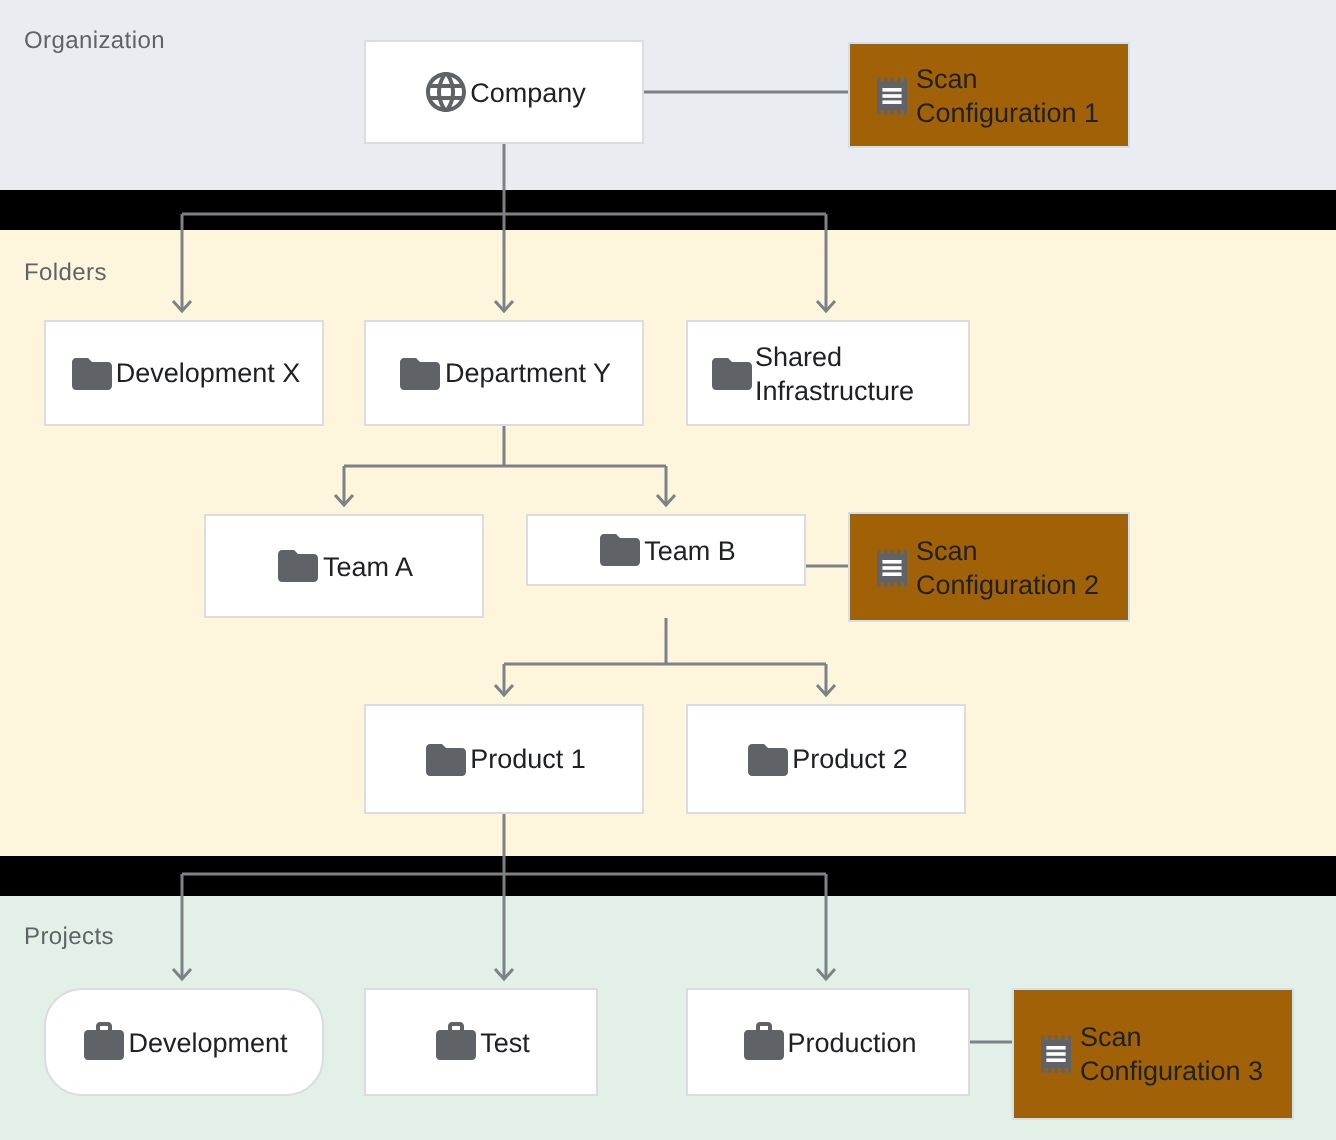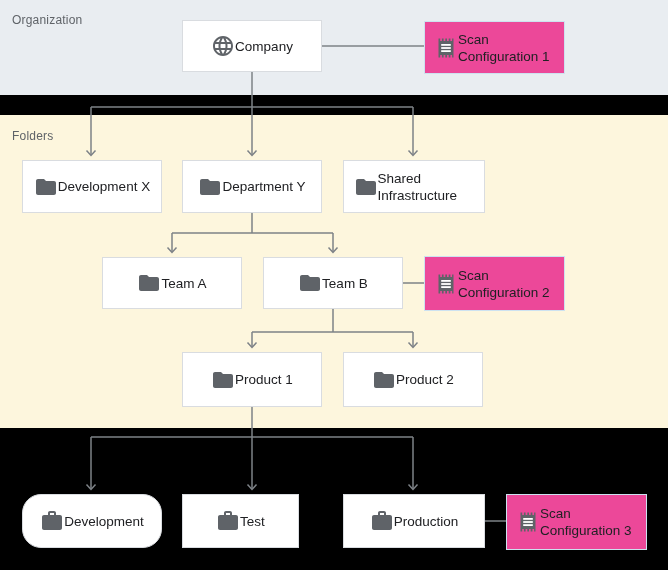--- a/index.html
+++ b/index.html
@@ -19,51 +19,54 @@
   }
   #sec-folders .section-label{top:14px;}
   .connectors{position:absolute;left:0;top:0;pointer-events:none;}
   .connectors path{stroke:#7d8287;stroke-width:1.5;fill:none;}
   .node{
     position:absolute;box-sizing:border-box;
     display:flex;align-items:center;justify-content:center;gap:0;
     background:#fff;border:1px solid #d9dce0;
     color:#202124;font-size:13.5px;line-height:17px;
   }
-  .node.scan{background:#ec4899;border-color:#cde2f0;}
+  .node.scan{background:#a16207;border-color:#cde2f0;}
   .node .ic{width:24px;height:24px;flex:0 0 auto;display:block;fill:#5f6368;}
   .node .label{max-width:97px;}
   #n-company{left:182px;top:20px;width:140px;height:52px;}
   #n-sc1{left:424px;top:21px;width:141px;height:53px;}
   #n-deptx{left:22px;top:160px;width:140px;height:53px;}
   #n-depty{left:182px;top:160px;width:140px;height:53px;}
   #n-shared{left:343px;top:160px;width:142px;height:53px;}
   #n-teama{left:102px;top:257px;width:140px;height:52px;}
-  #n-teamb{left:263px;top:257px;width:140px;height:52px;}
+  #n-teamb{left:263px;top:257px;width:140px;height:36px;}
   #n-sc2{left:424px;top:256px;width:141px;height:55px;}
   #n-prod1{left:182px;top:352px;width:140px;height:55px;}
   #n-prod2{left:343px;top:352px;width:140px;height:55px;}
   #n-dev{left:22px;top:494px;width:140px;height:54px;border-radius:19px;}
   #n-test{left:182px;top:494px;width:117px;height:54px;text-align:center;}
   #n-production{left:343px;top:494px;width:142px;height:54px;}
-  #n-sc3{left:506px;top:494px;width:141px;height:56px;}
+  #n-sc3{left:506px;top:494px;width:141px;height:66px;}
 </style>
 </head>
 <body>
 
 <div class="canvas">
 
   <div class="section" id="sec-organization">
     <span class="section-label">Organization</span>
   </div>
   <div class="bar" id="bar-top"></div>
   <div class="section" id="sec-folders">
     <span class="section-label">Folders</span>
   </div>
   <div class="bar" id="bar-bottom"></div>
+  <div class="section" id="sec-projects">
+    <span class="section-label">Projects</span>
+  </div>
 
   <svg width="0" height="0" style="position:absolute" aria-hidden="true">
     <defs>
       <symbol id="i-globe" viewBox="0 0 24 24">
         <path d="M11.99 2C6.47 2 2 6.48 2 12s4.47 10 9.99 10C17.52 22 22 17.52 22 12S17.52 2 11.99 2zm6.93 6h-2.95c-.32-1.25-.78-2.45-1.38-3.56 1.84.63 3.37 1.91 4.33 3.56zM12 4.04c.83 1.2 1.48 2.53 1.91 3.96h-3.82c.43-1.43 1.08-2.76 1.91-3.96zM4.26 14C4.1 13.36 4 12.69 4 12s.1-1.36.26-2h3.38c-.08.66-.14 1.32-.14 2 0 .68.06 1.34.14 2H4.26zm.82 2h2.95c.32 1.25.78 2.45 1.38 3.56-1.84-.63-3.37-1.9-4.33-3.56zm2.95-8H5.08c.96-1.66 2.49-2.93 4.33-3.56C8.81 5.55 8.35 6.75 8.03 8zM12 19.96c-.83-1.2-1.48-2.53-1.91-3.96h3.82c-.43 1.43-1.08 2.76-1.91 3.96zM14.34 14H9.66c-.09-.66-.16-1.32-.16-2 0-.68.07-1.35.16-2h4.68c.09.65.16 1.32.16 2 0 .68-.07 1.34-.16 2zm.25 5.56c.6-1.11 1.06-2.31 1.38-3.56h2.95c-.96 1.65-2.49 2.93-4.33 3.56zM16.36 14c.08-.66.14-1.32.14-2 0-.68-.06-1.34-.14-2h3.38c.16.64.26 1.31.26 2s-.1 1.36-.26 2h-3.38z"></path>
       </symbol>
       <symbol id="i-folder" viewBox="0 0 24 24">
         <path d="M10 4H4c-1.1 0-1.99.9-1.99 2L2 18c0 1.1.9 2 2 2h16c1.1 0 2-.9 2-2V8c0-1.1-.9-2-2-2h-8l-2-2z"></path>
       </symbol>
       <symbol id="i-work" viewBox="0 0 24 24">

